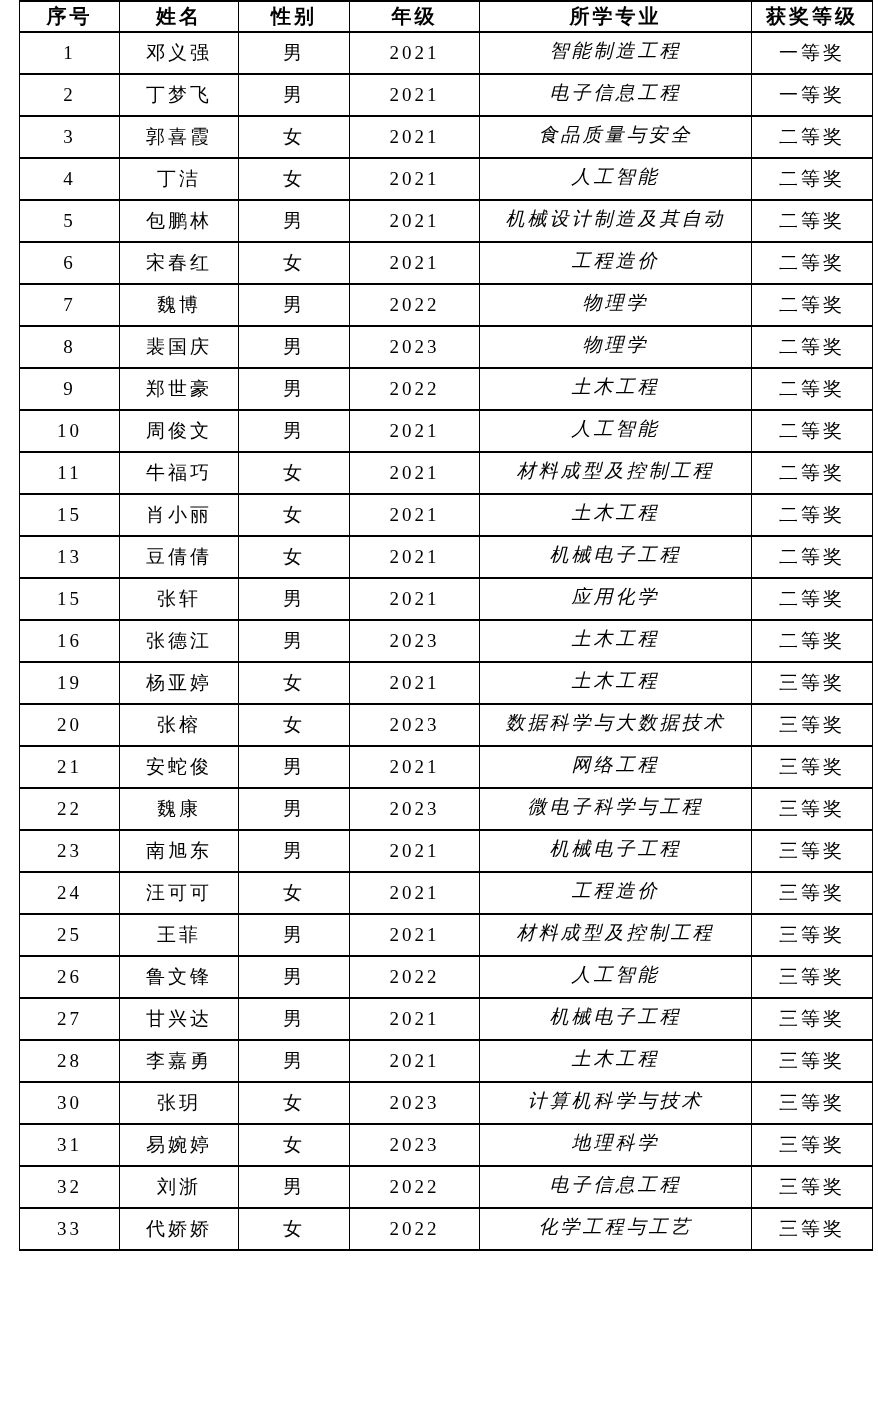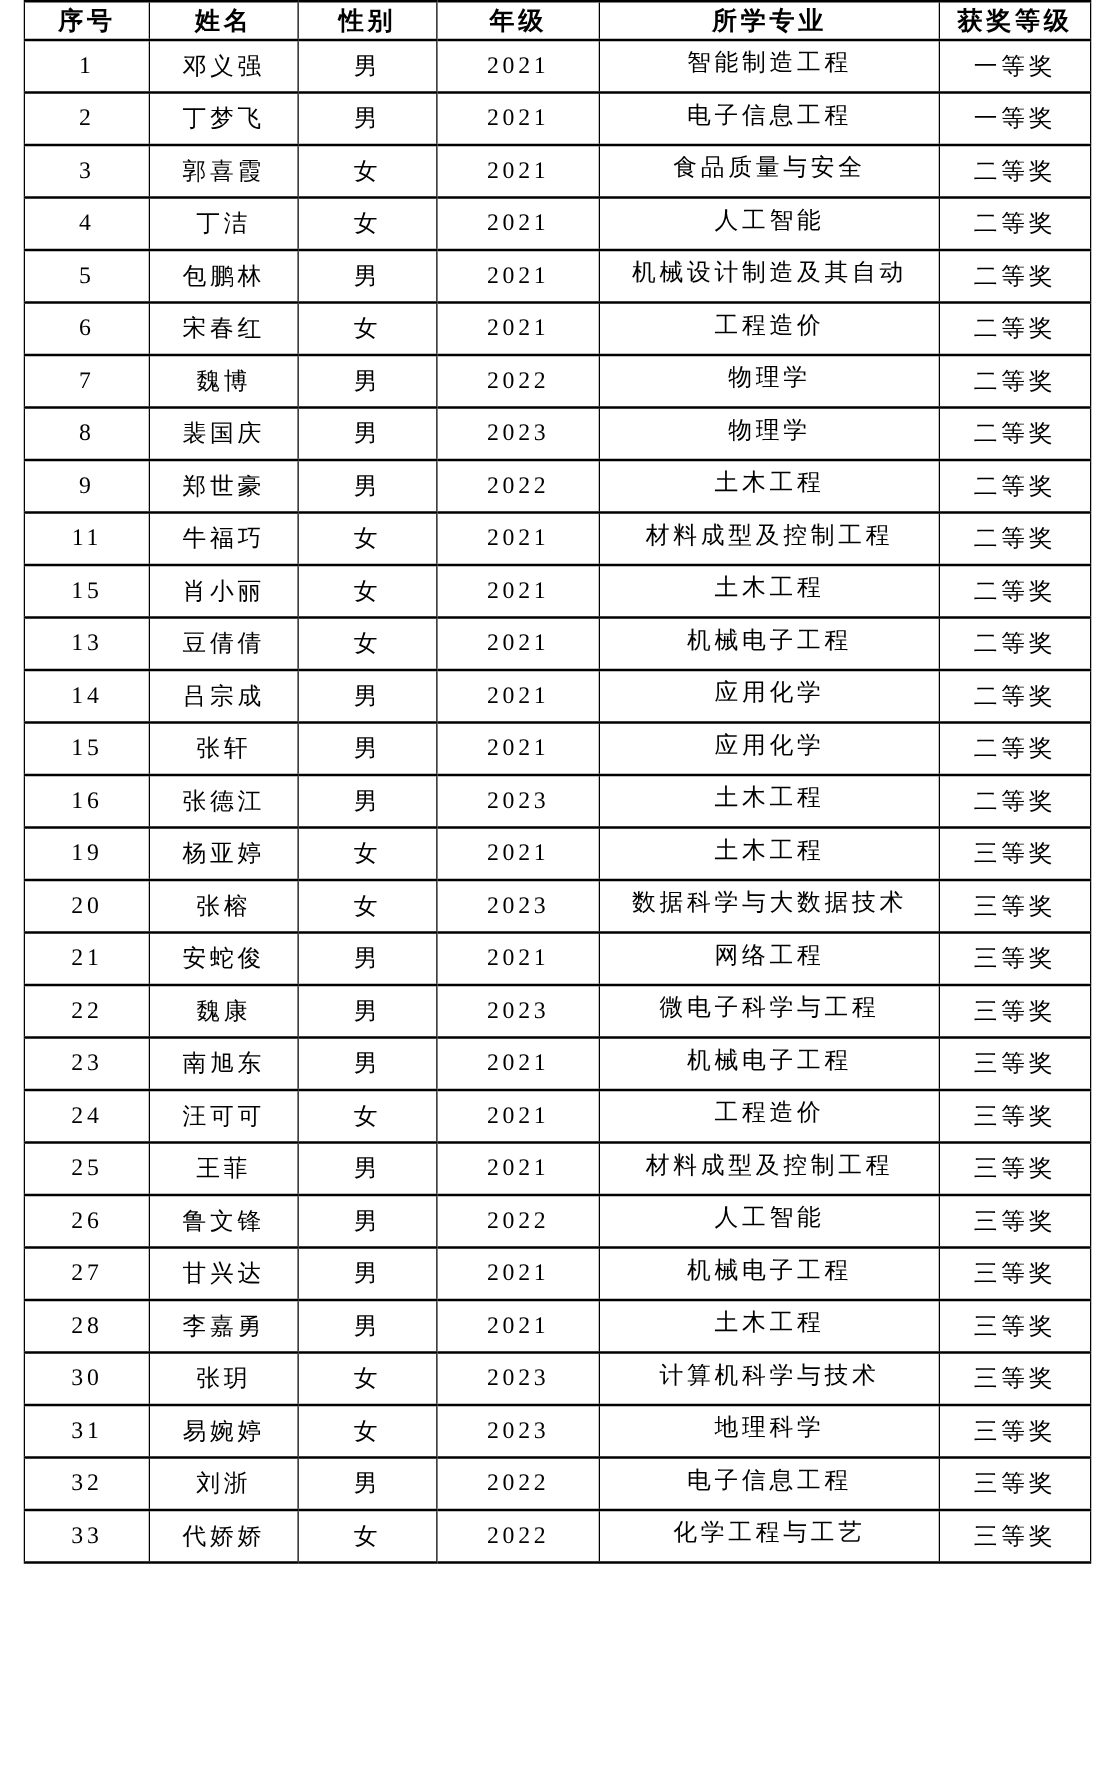--- a/index.html
+++ b/index.html
@@ -54,20 +54,21 @@
   
   td.major .clip {
     height: 40px;
     overflow: hidden;
     line-height: 36px;
   }
   td.major .clip span {
     display: inline-block;
     max-width: 237px;
     vertical-align: top;
+    font-style: italic;
   }
 </style>
 </head>
 <body>
 
 <div class="page">
   <table class="award-table">
     <colgroup>
       <col class="c-no">
         <col class="c-name">
@@ -171,20 +172,30 @@
     <td>9</td>
     <td>郑世豪</td>
     <td>男</td>
     <td>2022</td>
     <td class="major">
       <div class="clip"><span>土木工程</span></div>
     </td>
     <td>二等奖</td>
   </tr>
         <tr>
+    <td>10</td>
+    <td>周俊文</td>
+    <td>男</td>
+    <td>2021</td>
+    <td class="major">
+      <div class="clip"><span>人工智能</span></div>
+    </td>
+    <td>二等奖</td>
+  </tr>
+        <tr>
     <td>11</td>
     <td>牛福巧</td>
     <td>女</td>
     <td>2021</td>
     <td class="major">
       <div class="clip"><span>材料成型及控制工程</span></div>
     </td>
     <td>二等奖</td>
   </tr>
         <tr>
@@ -197,30 +208,20 @@
     </td>
     <td>二等奖</td>
   </tr>
         <tr>
     <td>13</td>
     <td>豆倩倩</td>
     <td>女</td>
     <td>2021</td>
     <td class="major">
       <div class="clip"><span>机械电子工程</span></div>
-    </td>
-    <td>二等奖</td>
-  </tr>
-        <tr>
-    <td>14</td>
-    <td>吕宗成</td>
-    <td>男</td>
-    <td>2021</td>
-    <td class="major">
-      <div class="clip"><span>应用化学</span></div>
     </td>
     <td>二等奖</td>
   </tr>
         <tr>
     <td>15</td>
     <td>张轩</td>
     <td>男</td>
     <td>2021</td>
     <td class="major">
       <div class="clip"><span>应用化学</span></div>

